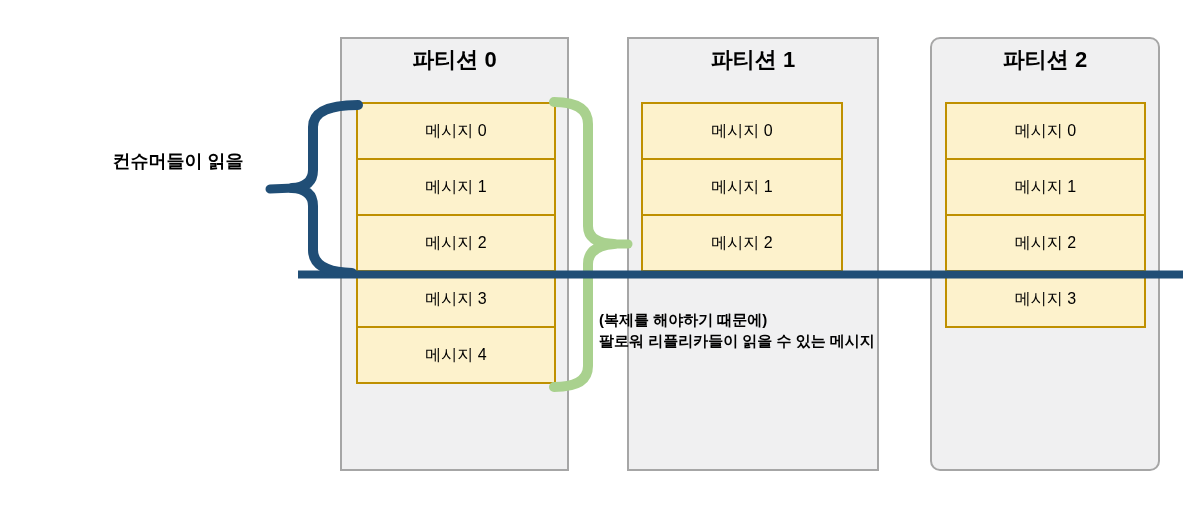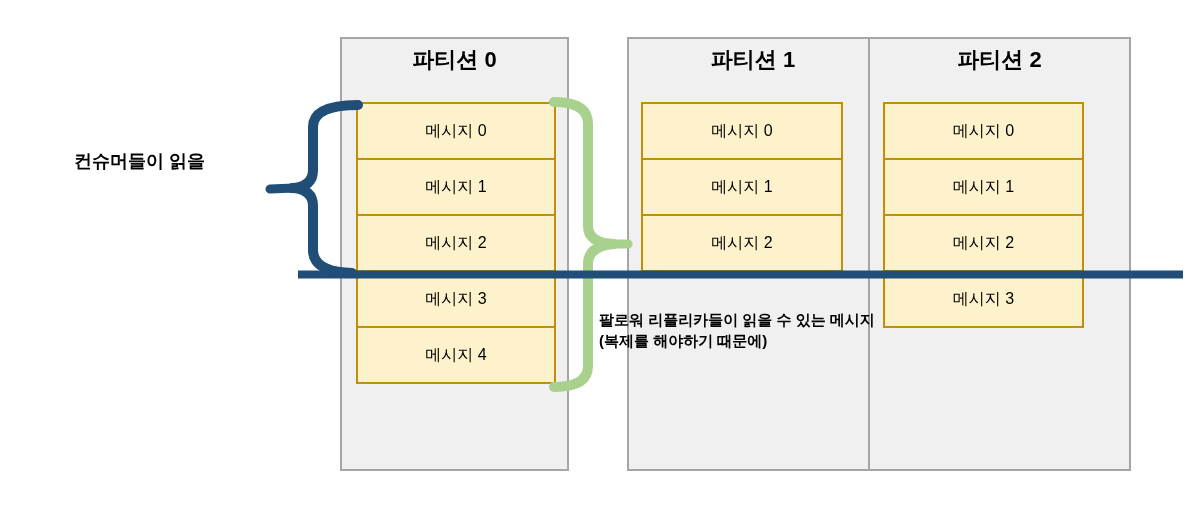--- a/index.html
+++ b/index.html
@@ -8,21 +8,21 @@
     font-family:"Liberation Sans","DejaVu Sans",sans-serif;
     color:var(--text,#000); overflow:hidden;margin-left:36px;
   }
   .partition {
     position:absolute; top:37px; height:434px; box-sizing:border-box;
     background:var(--partition_fill,#f0f0f1);
     border:2px solid var(--partition_border,#a6a6a6);
   }
   .partition-0 { left:304px; width:229px; }
   .partition-1 { left:591px; width:252px; }
-  .partition-2 { left:832px; width:263px; }
+  .partition-2 { left:894px; width:230px;border-radius:10px; }
   .partition-title {
     margin-top:8px; text-align:center;
     font-size:22px; font-weight:700; line-height:26px; color:#000;
   }
   .messages { position:absolute; top:63px; }
   .partition-0 .messages { left:14px; width:200px; }
   .partition-1 .messages { left:12px; width:202px; }
   .partition-2 .messages { left:13px; width:201px; }
   .msg {
     height:58px; margin-top:-2px; box-sizing:border-box;
@@ -34,21 +34,21 @@
   .msg:first-child { margin-top:0; }
   .overlay { position:absolute; left:0; top:0; pointer-events:none; }
   .brace-consumer { stroke:var(--consumer_marker,#204e76); stroke-width:10; fill:none;
                     stroke-linecap:round; stroke-linejoin:round; }
   .nub-consumer   { stroke:var(--consumer_marker,#204e76); stroke-width:9; stroke-linecap:round; }
   .brace-replica  { stroke:var(--replica_marker,#a9d18e); stroke-width:10; fill:none;
                     stroke-linecap:round; stroke-linejoin:round; }
   .nub-replica    { stroke:var(--replica_marker,#a9d18e); stroke-width:9; stroke-linecap:round; }
   .watermark-line { stroke:var(--consumer_marker,#204e76); stroke-width:8; stroke-linecap:butt; }
   .consumer-label {
-    position:absolute; left:38px; top:148px; width:208px; text-align:left;
+    position:absolute; left:38px; top:148px; width:208px; text-align:center;
     font-size:18px; font-weight:700; line-height:26px; color:#000;
   }
   .replica-label {
     position:absolute; left:563px; top:309px; width:300px; text-align:left;
     font-size:15px; font-weight:600; line-height:21px; color:#000;
   }
 </style>
 </head>
 <body>
 
@@ -93,17 +93,17 @@
 
     <path class="brace-consumer" d="M 322 105 Q 277 105 277 127 L 277 170 Q 277 187 256 188 Q 277 189 277 206 L 277 250 Q 277 272 316 273"></path>
     <line class="nub-consumer" x1="258" y1="188" x2="234" y2="189"></line>
   </svg>
 
   <div class="consumer-label">
     <div>컨슈머들이 읽을</div>
   </div>
 
   <div class="replica-label">
+    <div>(복제를 해야하기 때문에)</div>
     <div>팔로워 리플리카들이 읽을 수 있는 메시지</div>
-    <div>(복제를 해야하기 때문에)</div>
   </div>
 
 </div>
 
 </body></html>

